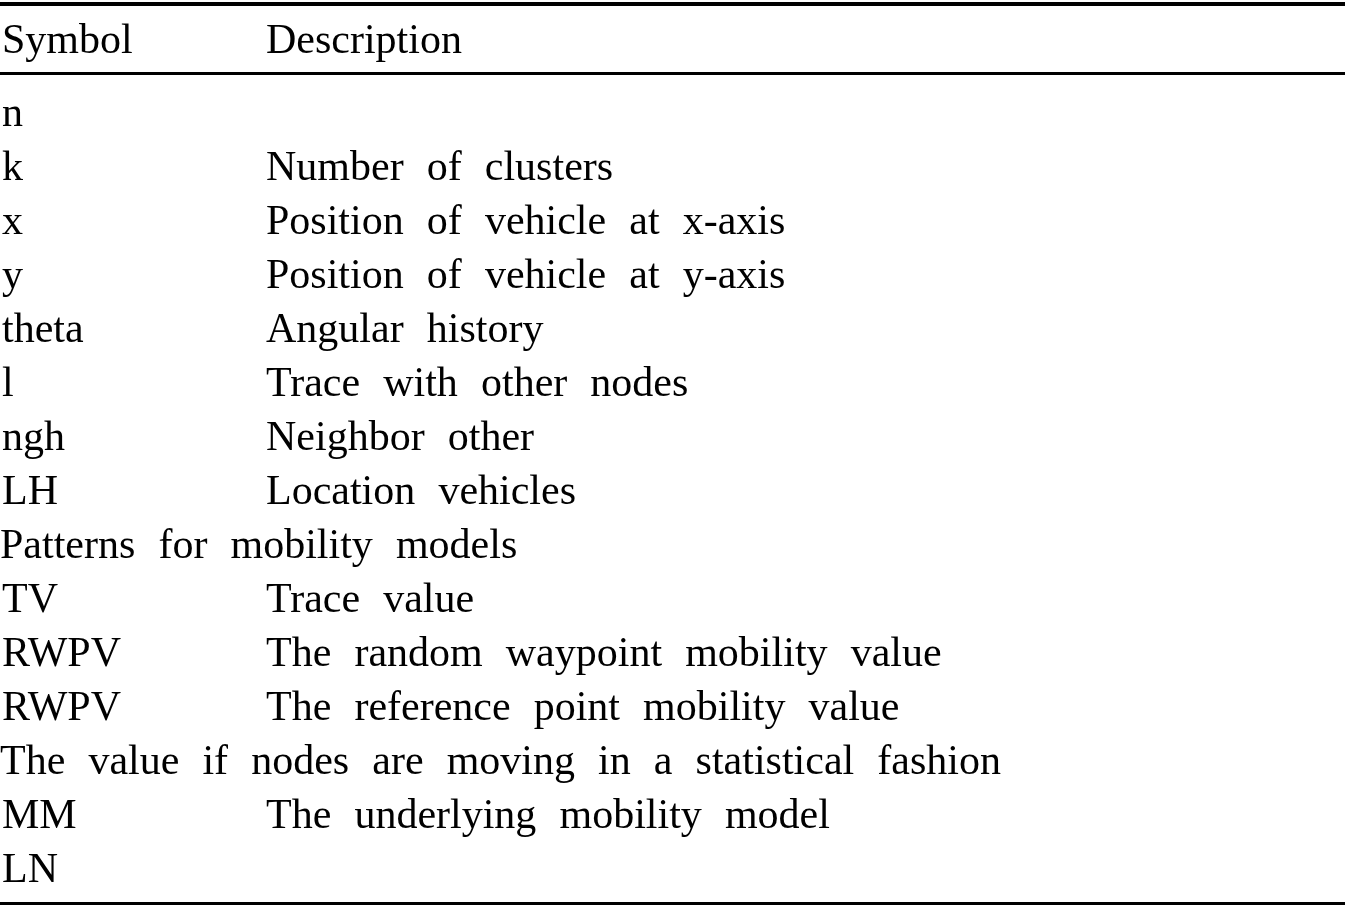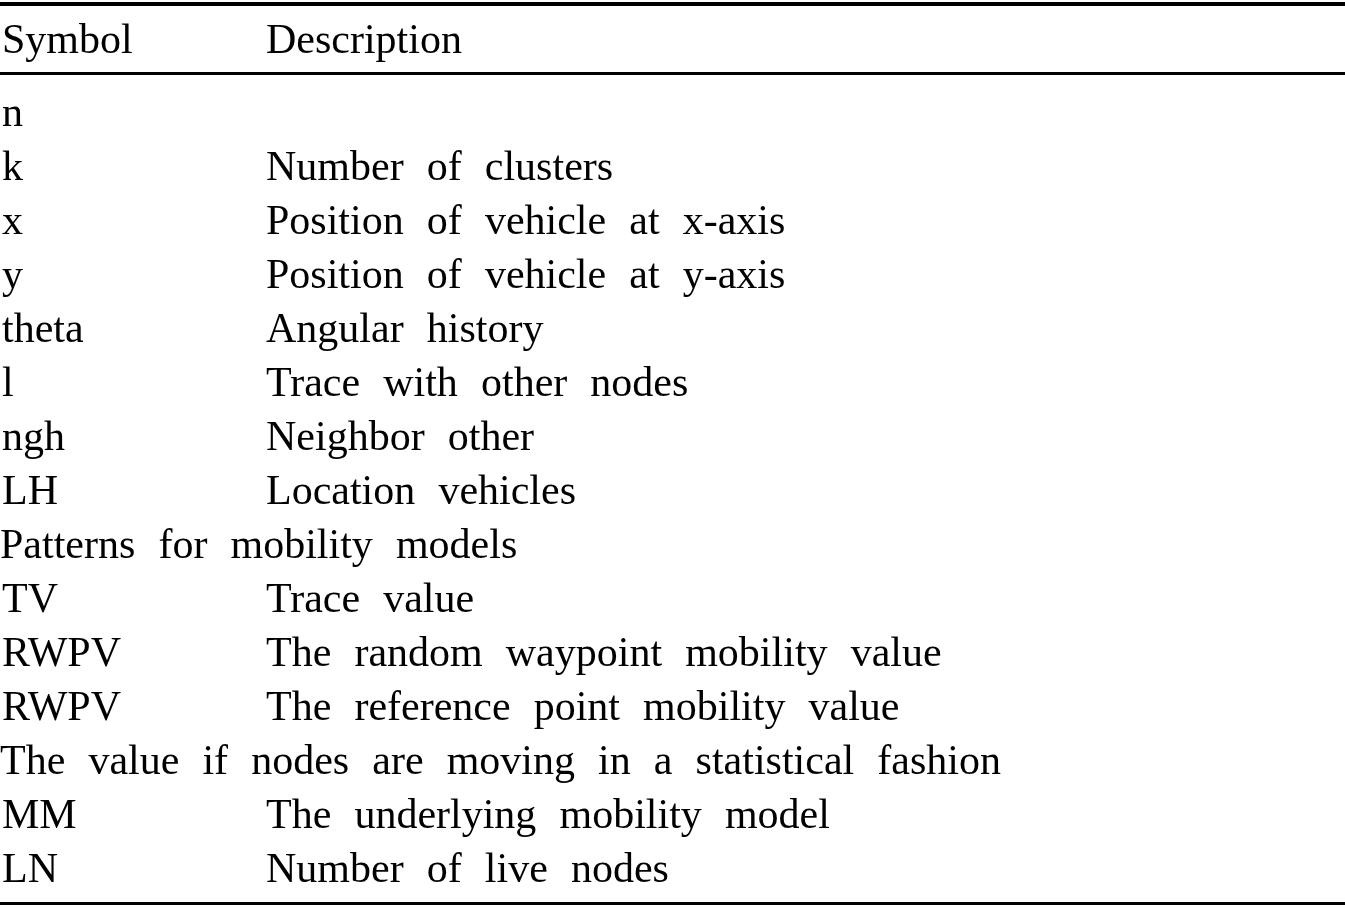--- a/index.html
+++ b/index.html
@@ -114,18 +114,17 @@
       </div>
       <div class="row">
         <span class="col-desc">The value if nodes are moving in a statistical fashion</span>
       </div>
       <div class="row">
         <span class="col-symbol">MM</span>
         <span class="col-desc">The underlying mobility model</span>
       </div>
       <div class="row">
         <span class="col-symbol">LN</span>
-        <span class="col-desc">Number of live nodes</span>
       </div>
     </div>
 
   <div class="rule bottom"></div>
 </div>
 
 </body></html>

